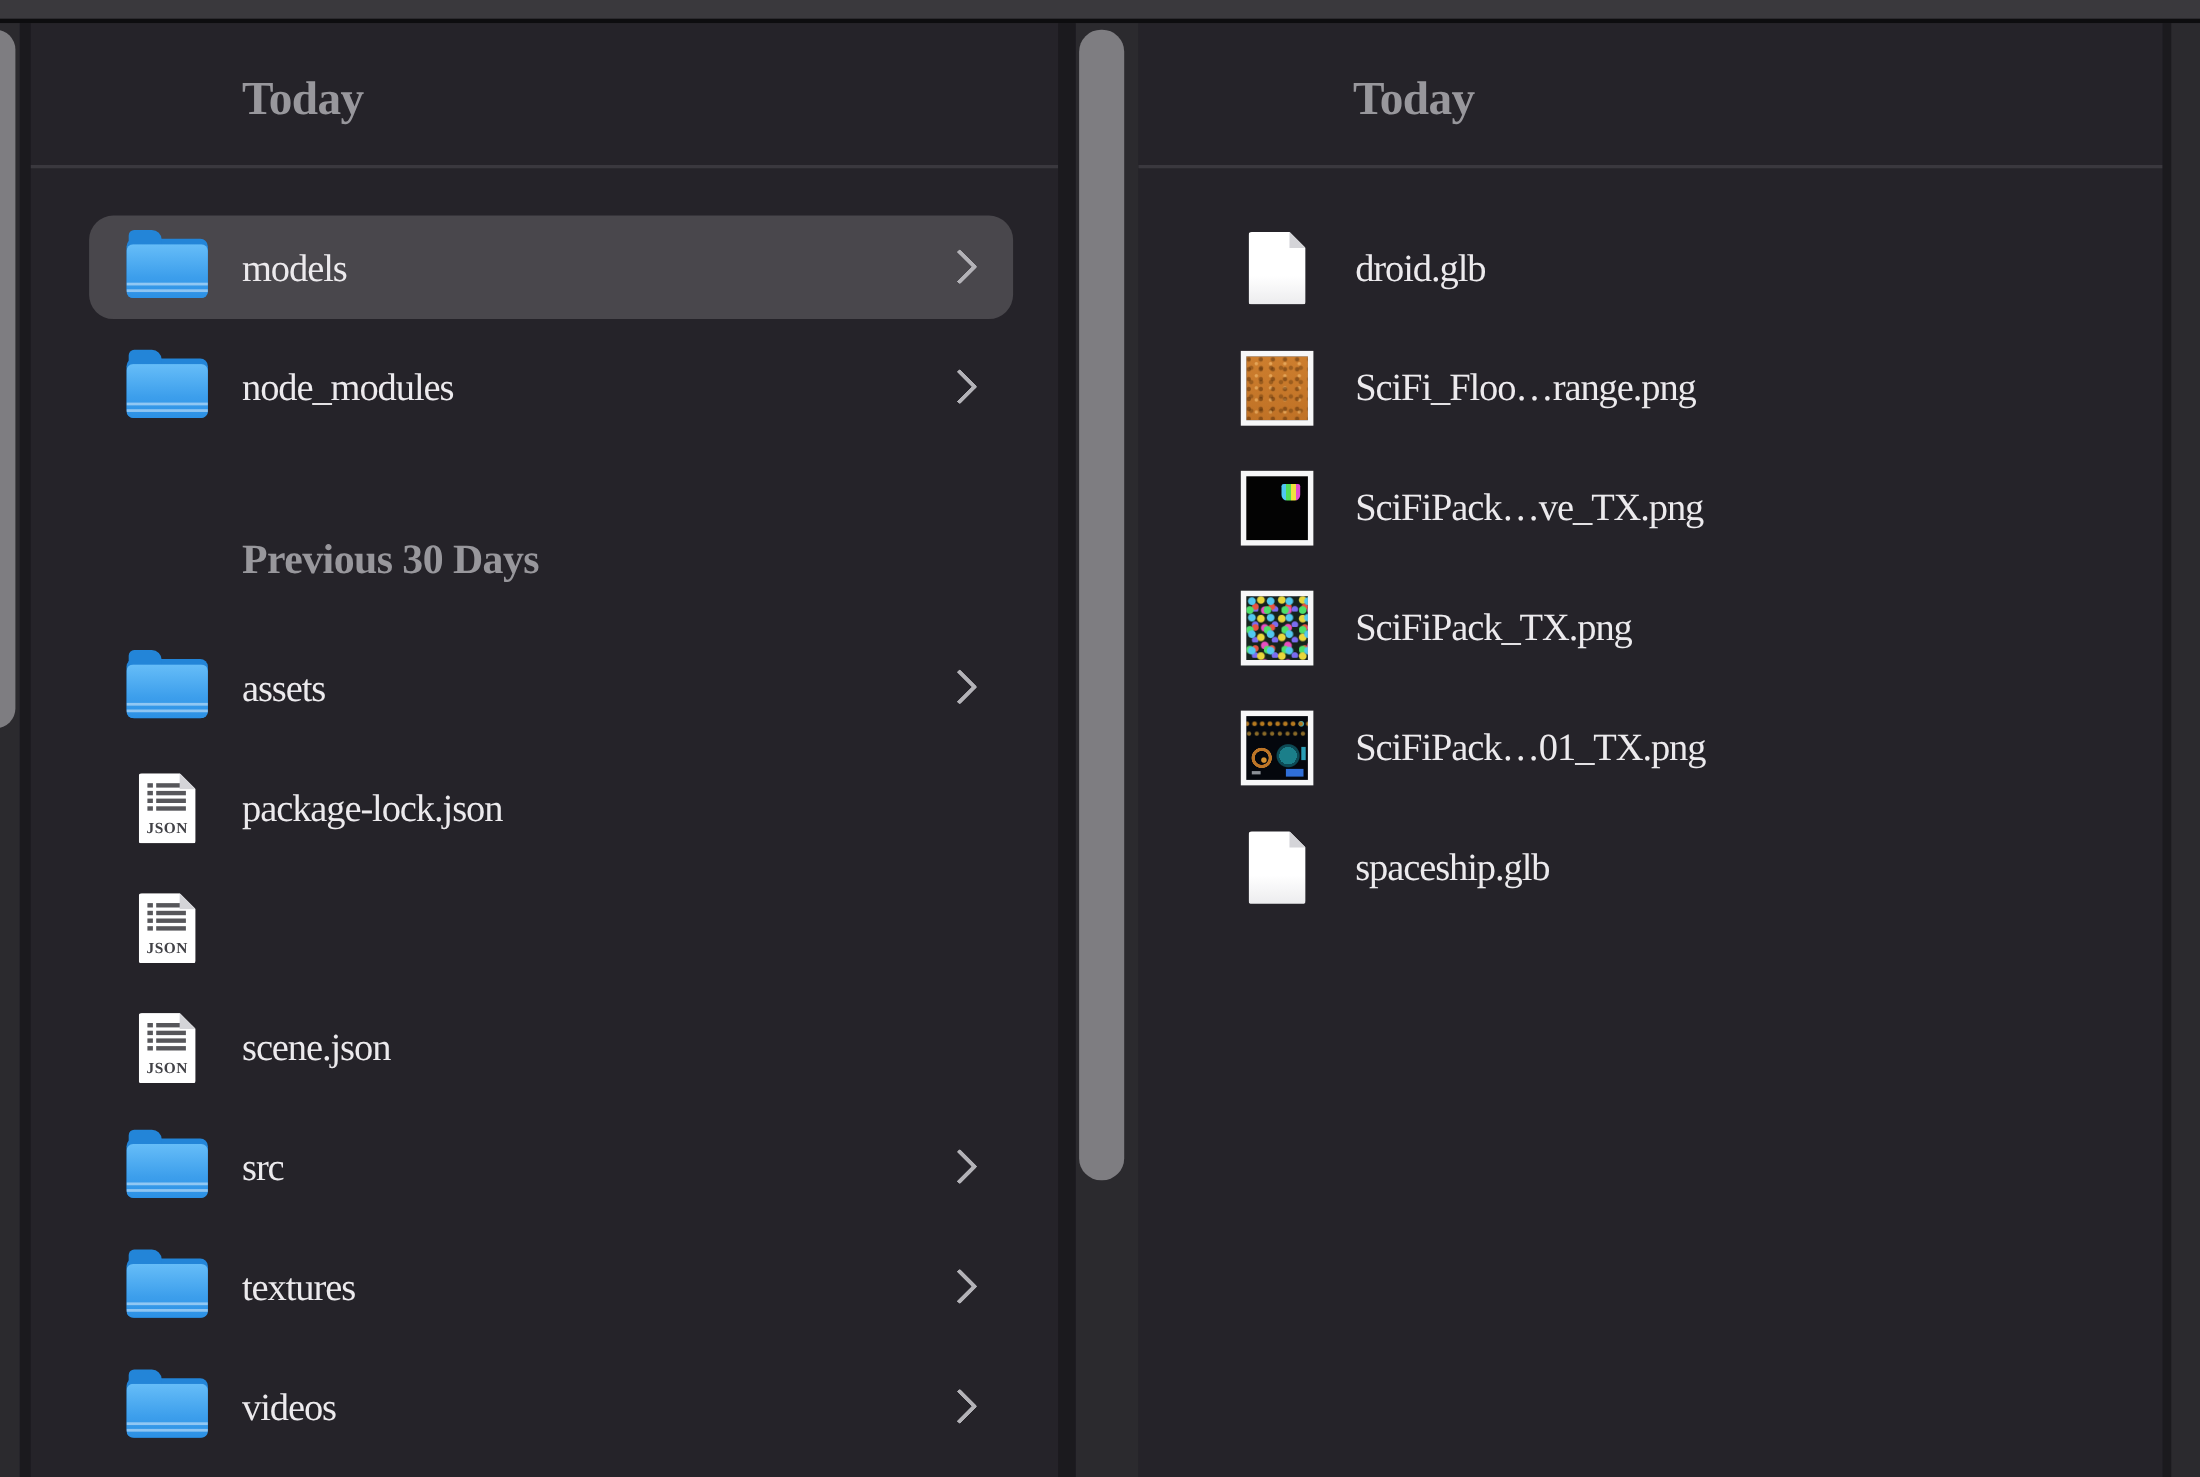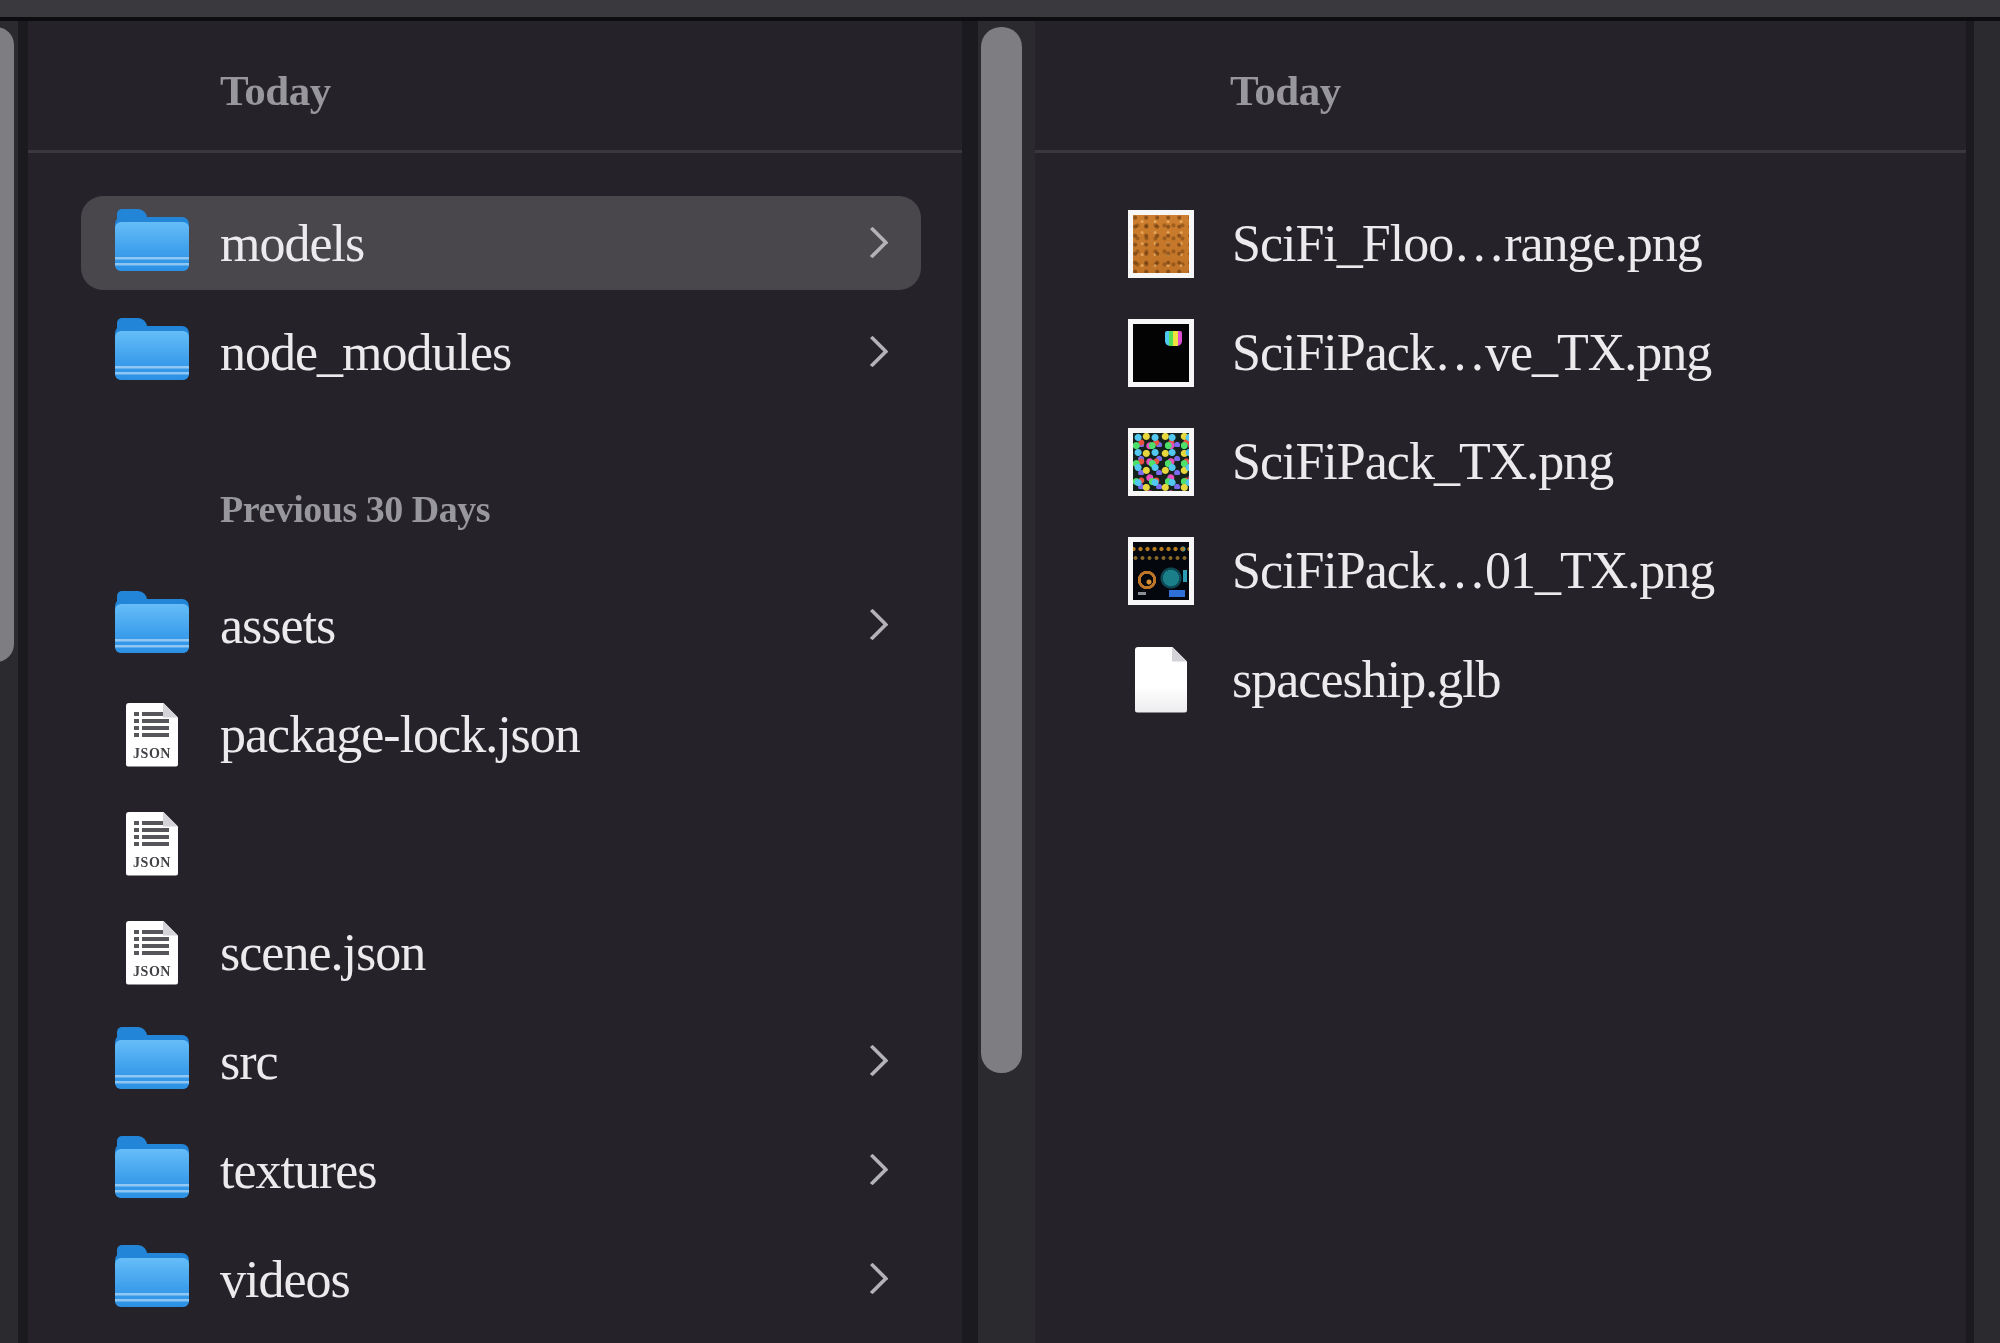--- a/index.html
+++ b/index.html
@@ -37,21 +37,21 @@
 
   
   .row{position:relative;height:109px;display:flex;align-items:center;box-sizing:border-box;}
   #left-col .row{padding-left:86px;}
   #right-col .row{padding-left:90px;}
   .row.selected::before{content:"";position:absolute;left:53px;right:41px;top:7px;bottom:8px;
     background:#49474c;border-radius:22px;}
   .icon-slot{position:relative;z-index:1;width:76px;flex:none;display:flex;
     justify-content:center;align-items:center;}
   #right-col .icon-slot{width:72px;}
-  .label{position:relative;z-index:1;margin-left:30px;font-size:52px;color:#eceaed;
+  .label{position:relative;z-index:1;margin-left:30px;font-size:35px;color:#eceaed;
     letter-spacing:-1px;white-space:nowrap;}
   #right-col .label{margin-left:35px;}
   .group-header{height:164px;display:flex;align-items:center;box-sizing:border-box;
     padding-left:192px;padding-top:40px;}
   .group-header span{font-size:38px;font-weight:700;color:#98979c;letter-spacing:-.5px;}
   .chevron{position:absolute;right:78px;top:50%;width:19px;height:19px;margin-top:-13px;
     border-top:4px solid #b3b2b7;border-right:4px solid #b3b2b7;transform:rotate(45deg);
     border-radius:2px;z-index:1;}
 
   
@@ -202,20 +202,26 @@
   <div id="mid-thumb" class="sb-thumb"></div>
 
   <div id="right-col" class="column">
     <div class="col-header">
       <span>Today</span>
     </div>
     <div class="col-separator"></div>
     <div class="rows">
         <div class="row">
           <span class="icon-slot">
+            <span class="doc"></span>
+          </span>
+          <span class="label">droid.glb</span>
+        </div>
+        <div class="row">
+          <span class="icon-slot">
             <span class="thumb thumb-orange"></span>
           </span>
           <span class="label">SciFi_Floo…range.png</span>
         </div>
         <div class="row">
           <span class="icon-slot">
             <span class="thumb thumb-black"></span>
           </span>
           <span class="label">SciFiPack…ve_TX.png</span>
         </div>

